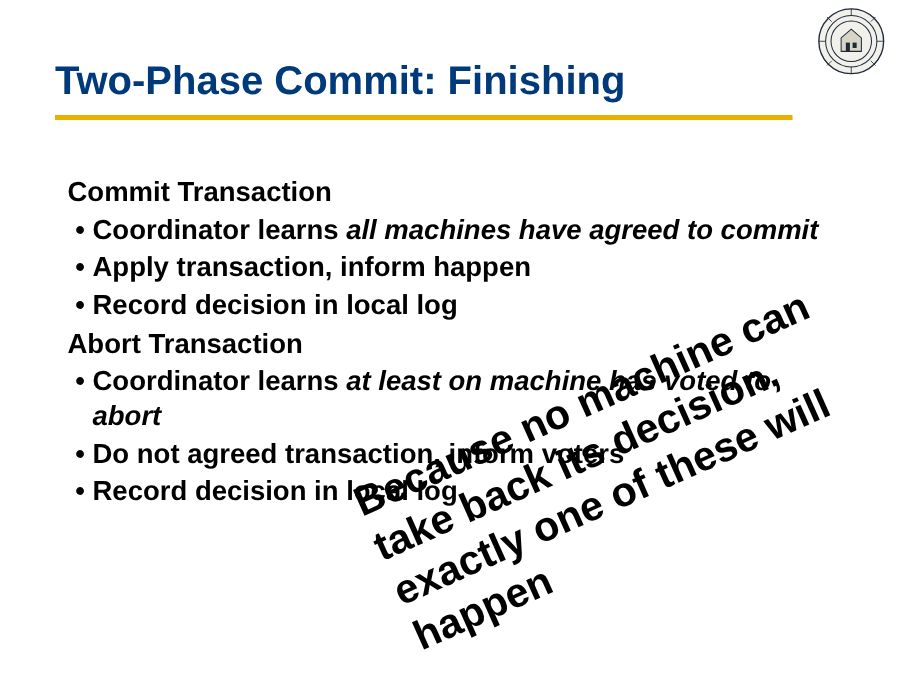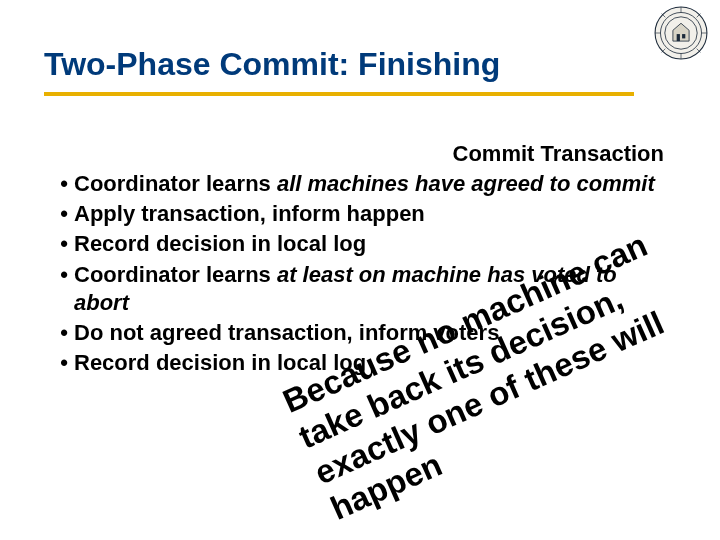--- a/index.html
+++ b/index.html
@@ -48,21 +48,20 @@
     left: 54px;
     top: 138px;
     width: 610px;
     font-size: 22px;
     color: #000000;
     font-weight: bold;
     line-height: 1.28;
   }
   .heading {
     margin-top: 2px;
-    text-align: right;
   }
   .bullet {
     display: flex;
     align-items: flex-start;
     margin-top: 2px;
   }
   .bullet .dot {
     flex: 0 0 auto;
     width: 20px;
     text-align: center;
@@ -127,20 +126,21 @@
     </div>
     <div class="bullet">
       <div class="dot">•</div>
       <div class="txt"><span>Apply transaction, inform happen</span><i></i><span></span></div>
     </div>
     <div class="bullet">
       <div class="dot">•</div>
       <div class="txt"><span>Record decision in local log</span><i></i><span></span></div>
     </div>
 
+    <div class="heading">Abort Transaction</div>
 
     <div class="bullet">
       <div class="dot">•</div>
       <div class="txt"><span>Coordinator learns </span><i>at least on machine has voted to abort</i><span></span></div>
     </div>
     <div class="bullet">
       <div class="dot">•</div>
       <div class="txt"><span>Do not agreed transaction, inform voters</span><i></i><span></span></div>
     </div>
     <div class="bullet">

